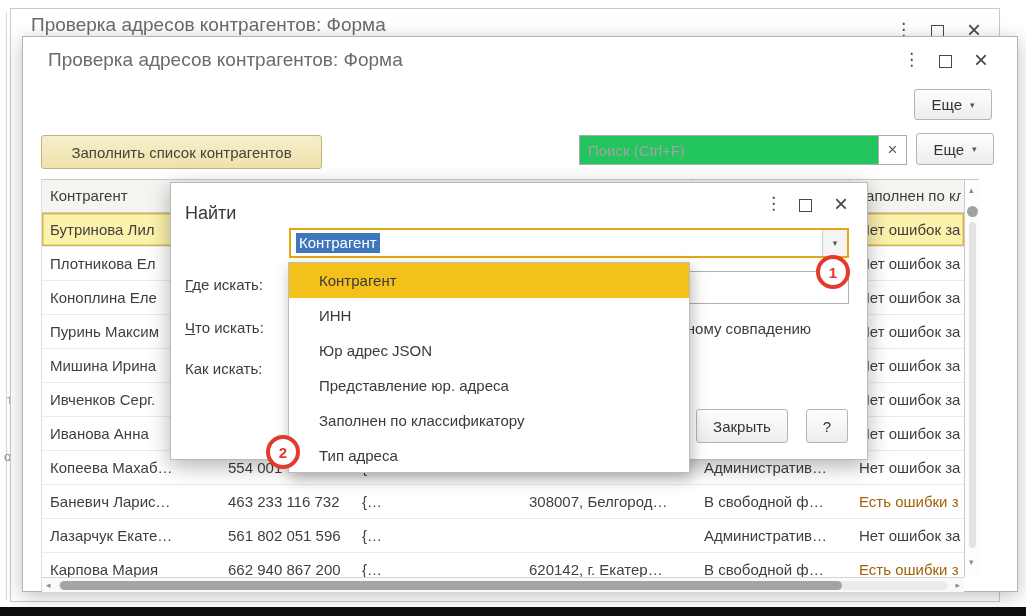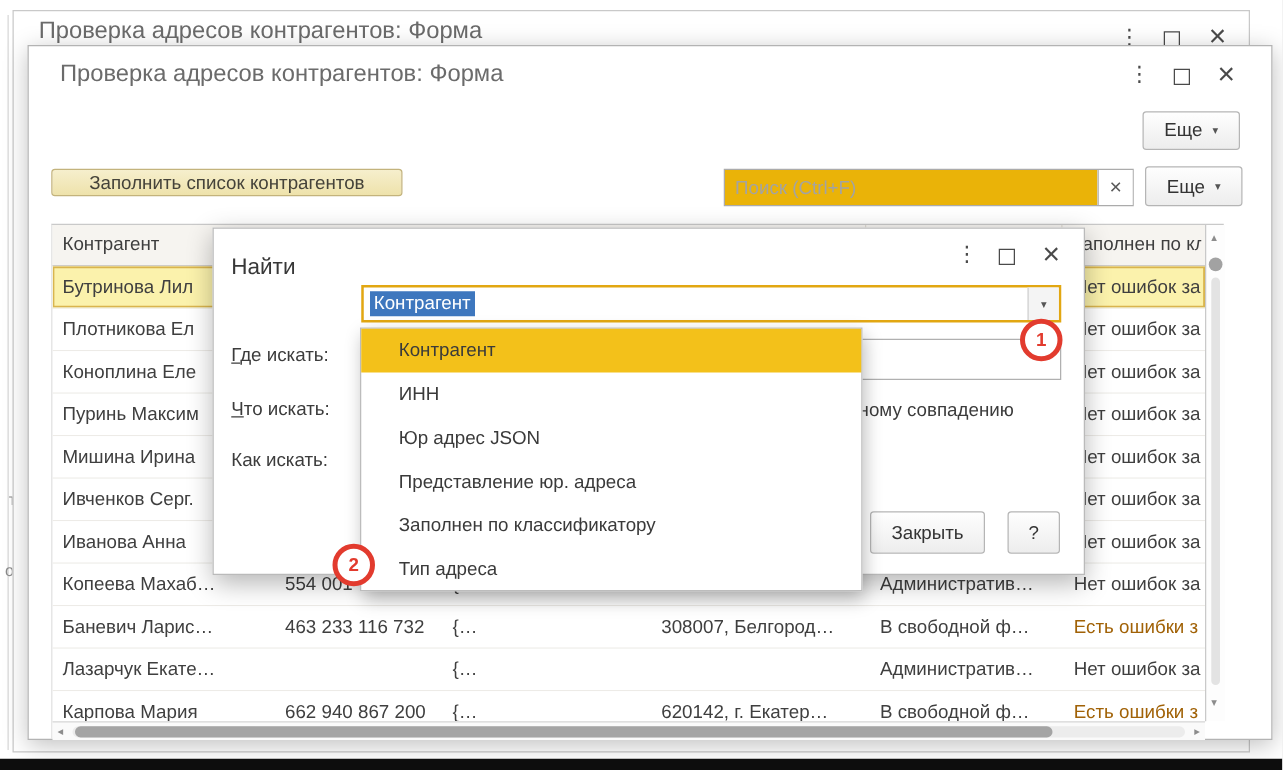--- a/index.html
+++ b/index.html
@@ -20,23 +20,23 @@
 
   
   #w0-line{left:6px;top:12px;width:1px;height:588px;background:#d8d8d8;}
   .w0-frag{font-size:13px;color:#8a8a8a;white-space:nowrap;}
   #bg-window{left:10px;top:8px;width:990px;height:594px;background:#fff;border:1px solid #c9c9c9;box-sizing:border-box;}
   #fg-window{left:22px;top:36px;width:996px;height:556px;background:#fff;border:1px solid #b3b3b3;
              box-shadow:0 4px 18px rgba(0,0,0,.25);box-sizing:border-box;}
 
   
   #btn-more-top{left:891px;top:52px;width:78px;height:31px;}
-  #btn-fill{left:18px;top:98px;width:281px;height:22px;}
+  #btn-fill{left:18px;top:98px;width:281px;height:34px;}
   #search-wrap{left:556px;top:98px;width:328px;height:30px;border:1px solid #ababab;box-sizing:border-box;display:flex;}
-  #search-input{flex:1;border:0;outline:none;font-size:15px;padding:0 8px;color:#3f3f3f;font-family:inherit;background:#eab308;min-width:0;}
+  #search-input{flex:1;border:0;outline:none;font-size:15px;padding:0 8px;color:#3f3f3f;font-family:inherit;background:#22c55e;min-width:0;}
   #search-input::placeholder{color:#a3a3a3;}
   #search-clear{width:28px;border-left:1px solid #ababab;display:flex;align-items:center;justify-content:center;
                 font-size:17px;color:#5a5a5a;background:#fff;box-sizing:border-box;}
   #btn-more-2{left:893px;top:96px;width:78px;height:32px;}
 
   
   #table{left:18px;top:142px;width:938px;height:412px;border-top:1px solid #c9c9c9;border-left:1px solid #dedede;box-sizing:border-box;}
   #t-header{position:absolute;left:0;top:0;width:922px;height:33px;background:#f6f4f0;border-bottom:1px solid #cfccc6;box-sizing:border-box;}
   .h-cell{position:absolute;top:0;line-height:32px;font-size:15px;color:#3e3e3e;white-space:nowrap;overflow:hidden;}
   .h-sep{position:absolute;top:0;width:1px;height:33px;background:#ddd9d2;}
@@ -177,20 +177,21 @@
         <div class="t-row">
           <span class="t-cell c-name">Баневич Ларис…</span>
           <span class="t-cell c-inn">463 233 116 732</span>
           <span class="t-cell c-json">{…</span>
           <span class="t-cell c-repr">308007, Белгород…</span>
           <span class="t-cell c-type">В свободной ф…</span>
           <span class="t-cell c-status red">Есть ошибки з</span>
         </div>
         <div class="t-row">
           <span class="t-cell c-name">Лазарчук Екате…</span>
+          <span class="t-cell c-inn">561 802 051 596</span>
           <span class="t-cell c-json">{…</span>
           <span class="t-cell c-type">Административ…</span>
           <span class="t-cell c-status">Нет ошибок за</span>
         </div>
         <div class="t-row">
           <span class="t-cell c-name">Карпова Мария</span>
           <span class="t-cell c-inn">662 940 867 200</span>
           <span class="t-cell c-json">{…</span>
           <span class="t-cell c-repr">620142, г. Екатер…</span>
           <span class="t-cell c-type">В свободной ф…</span>

